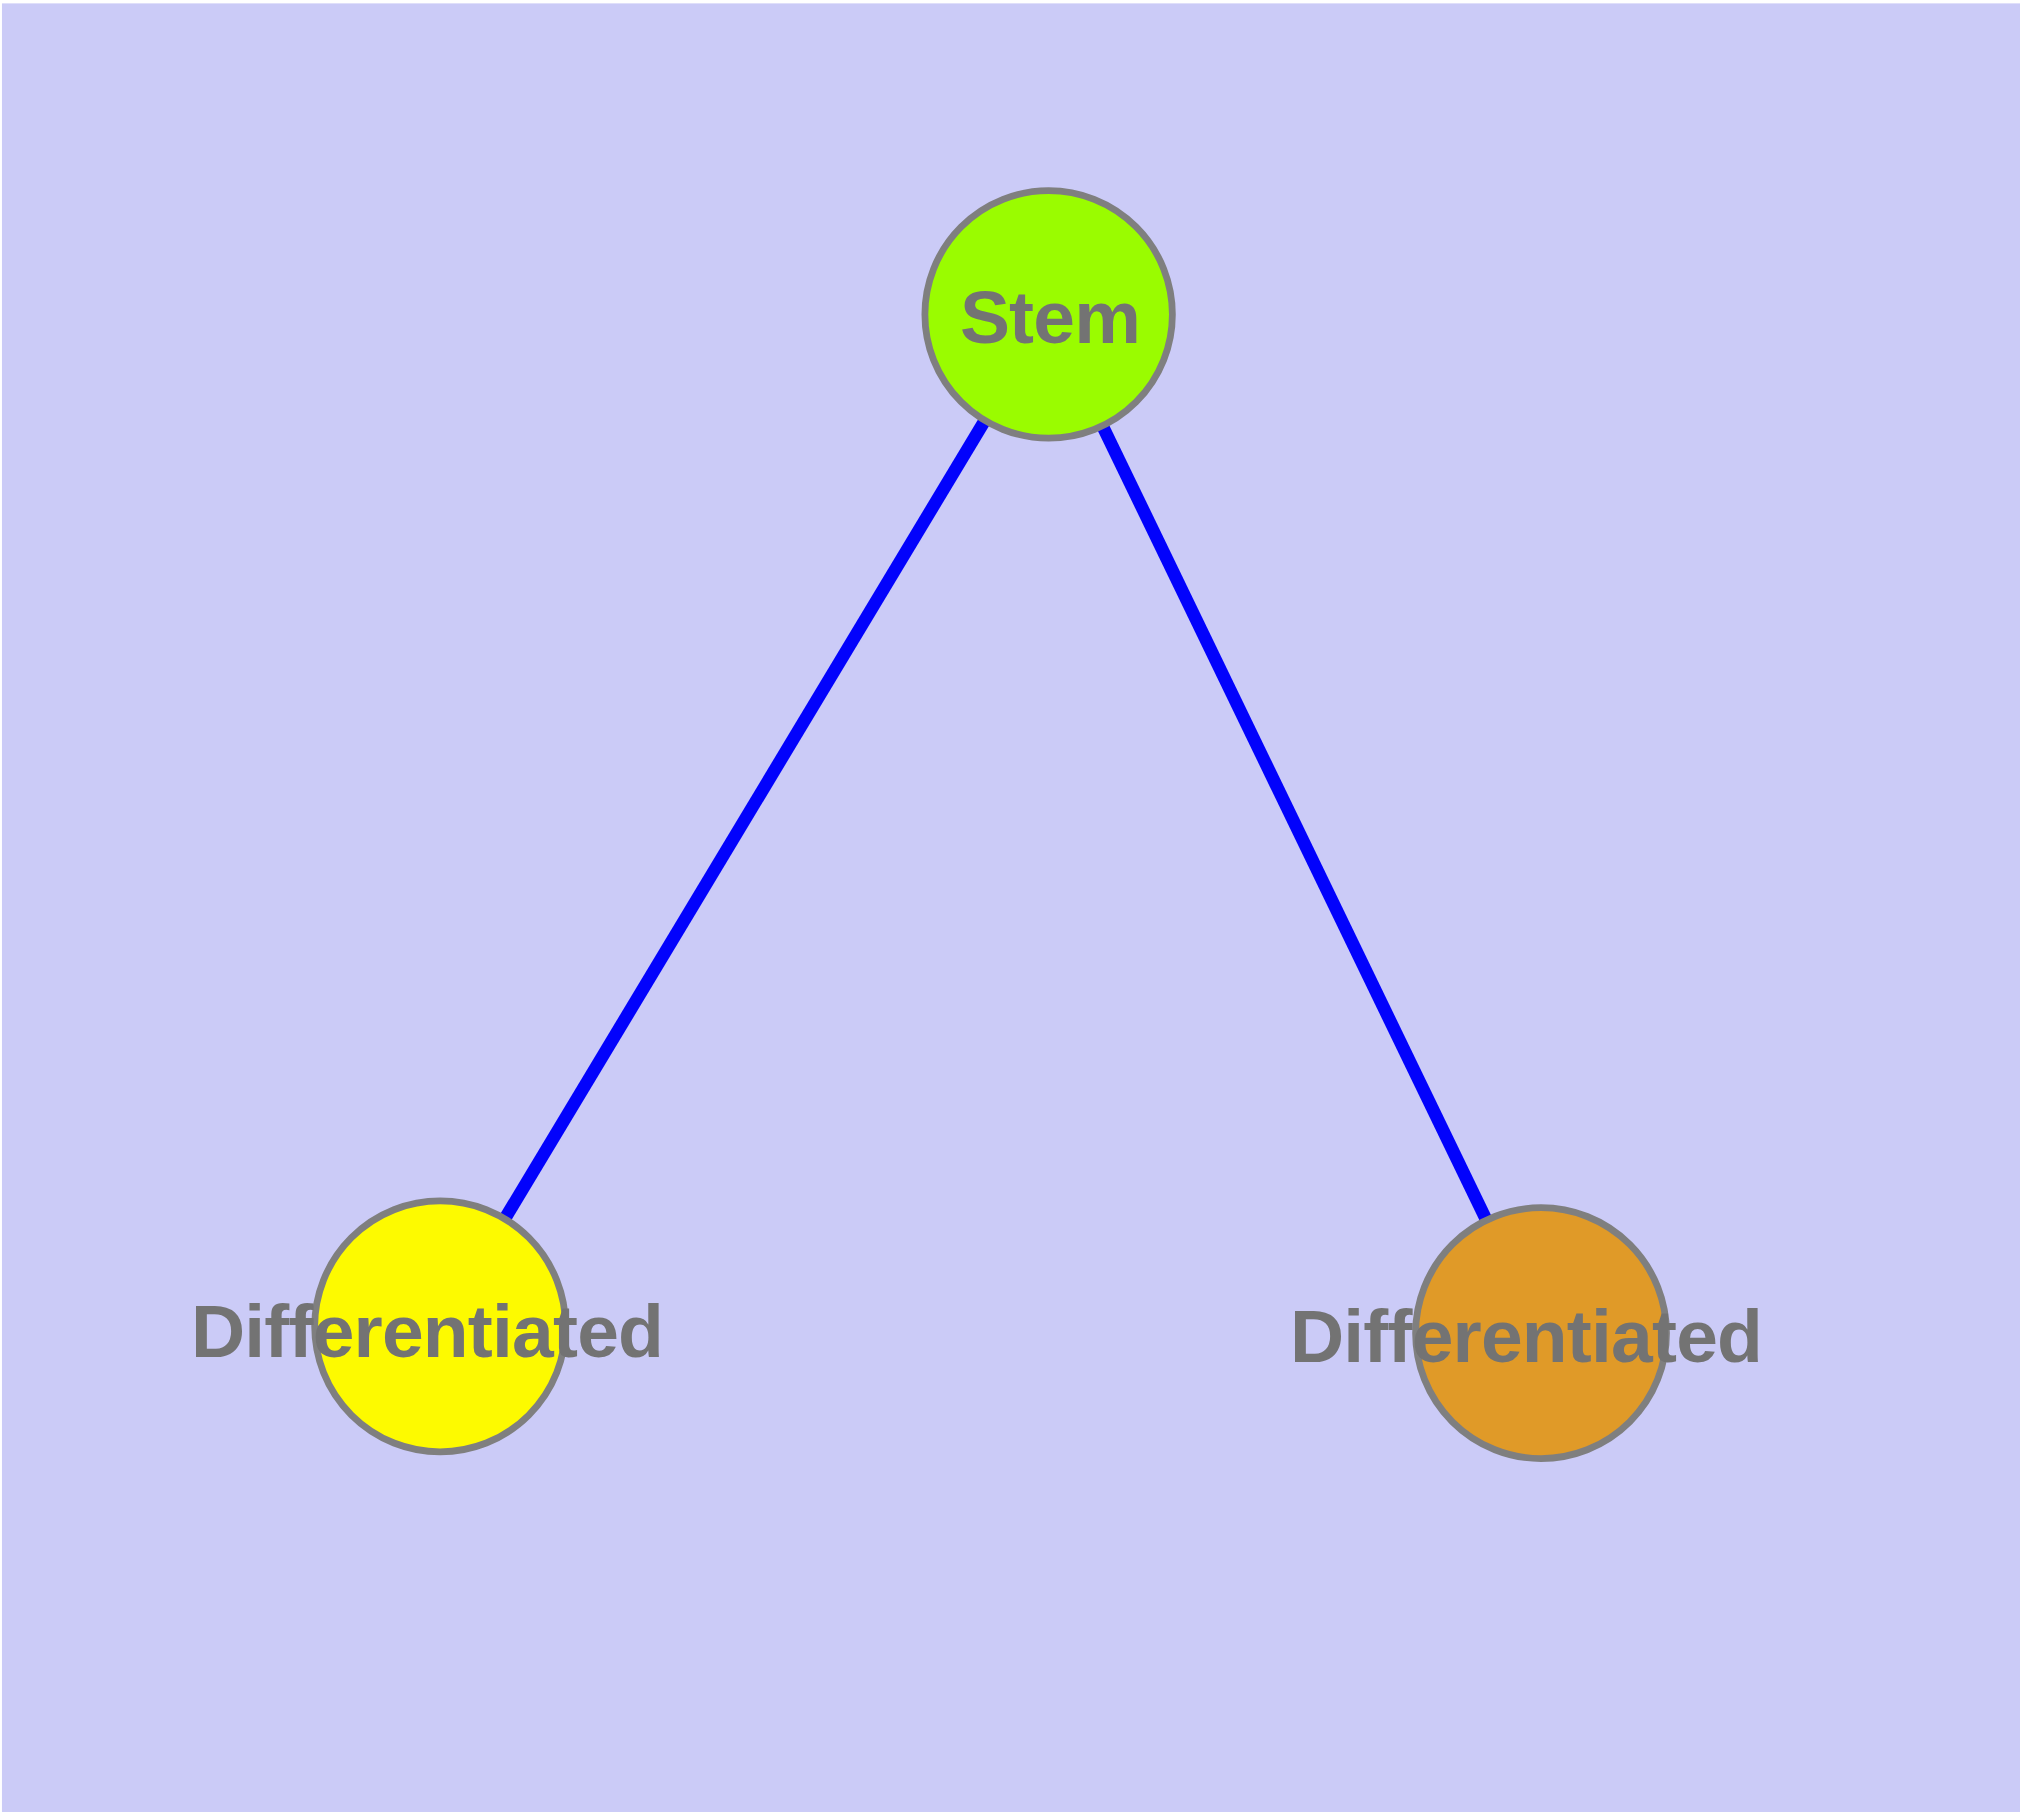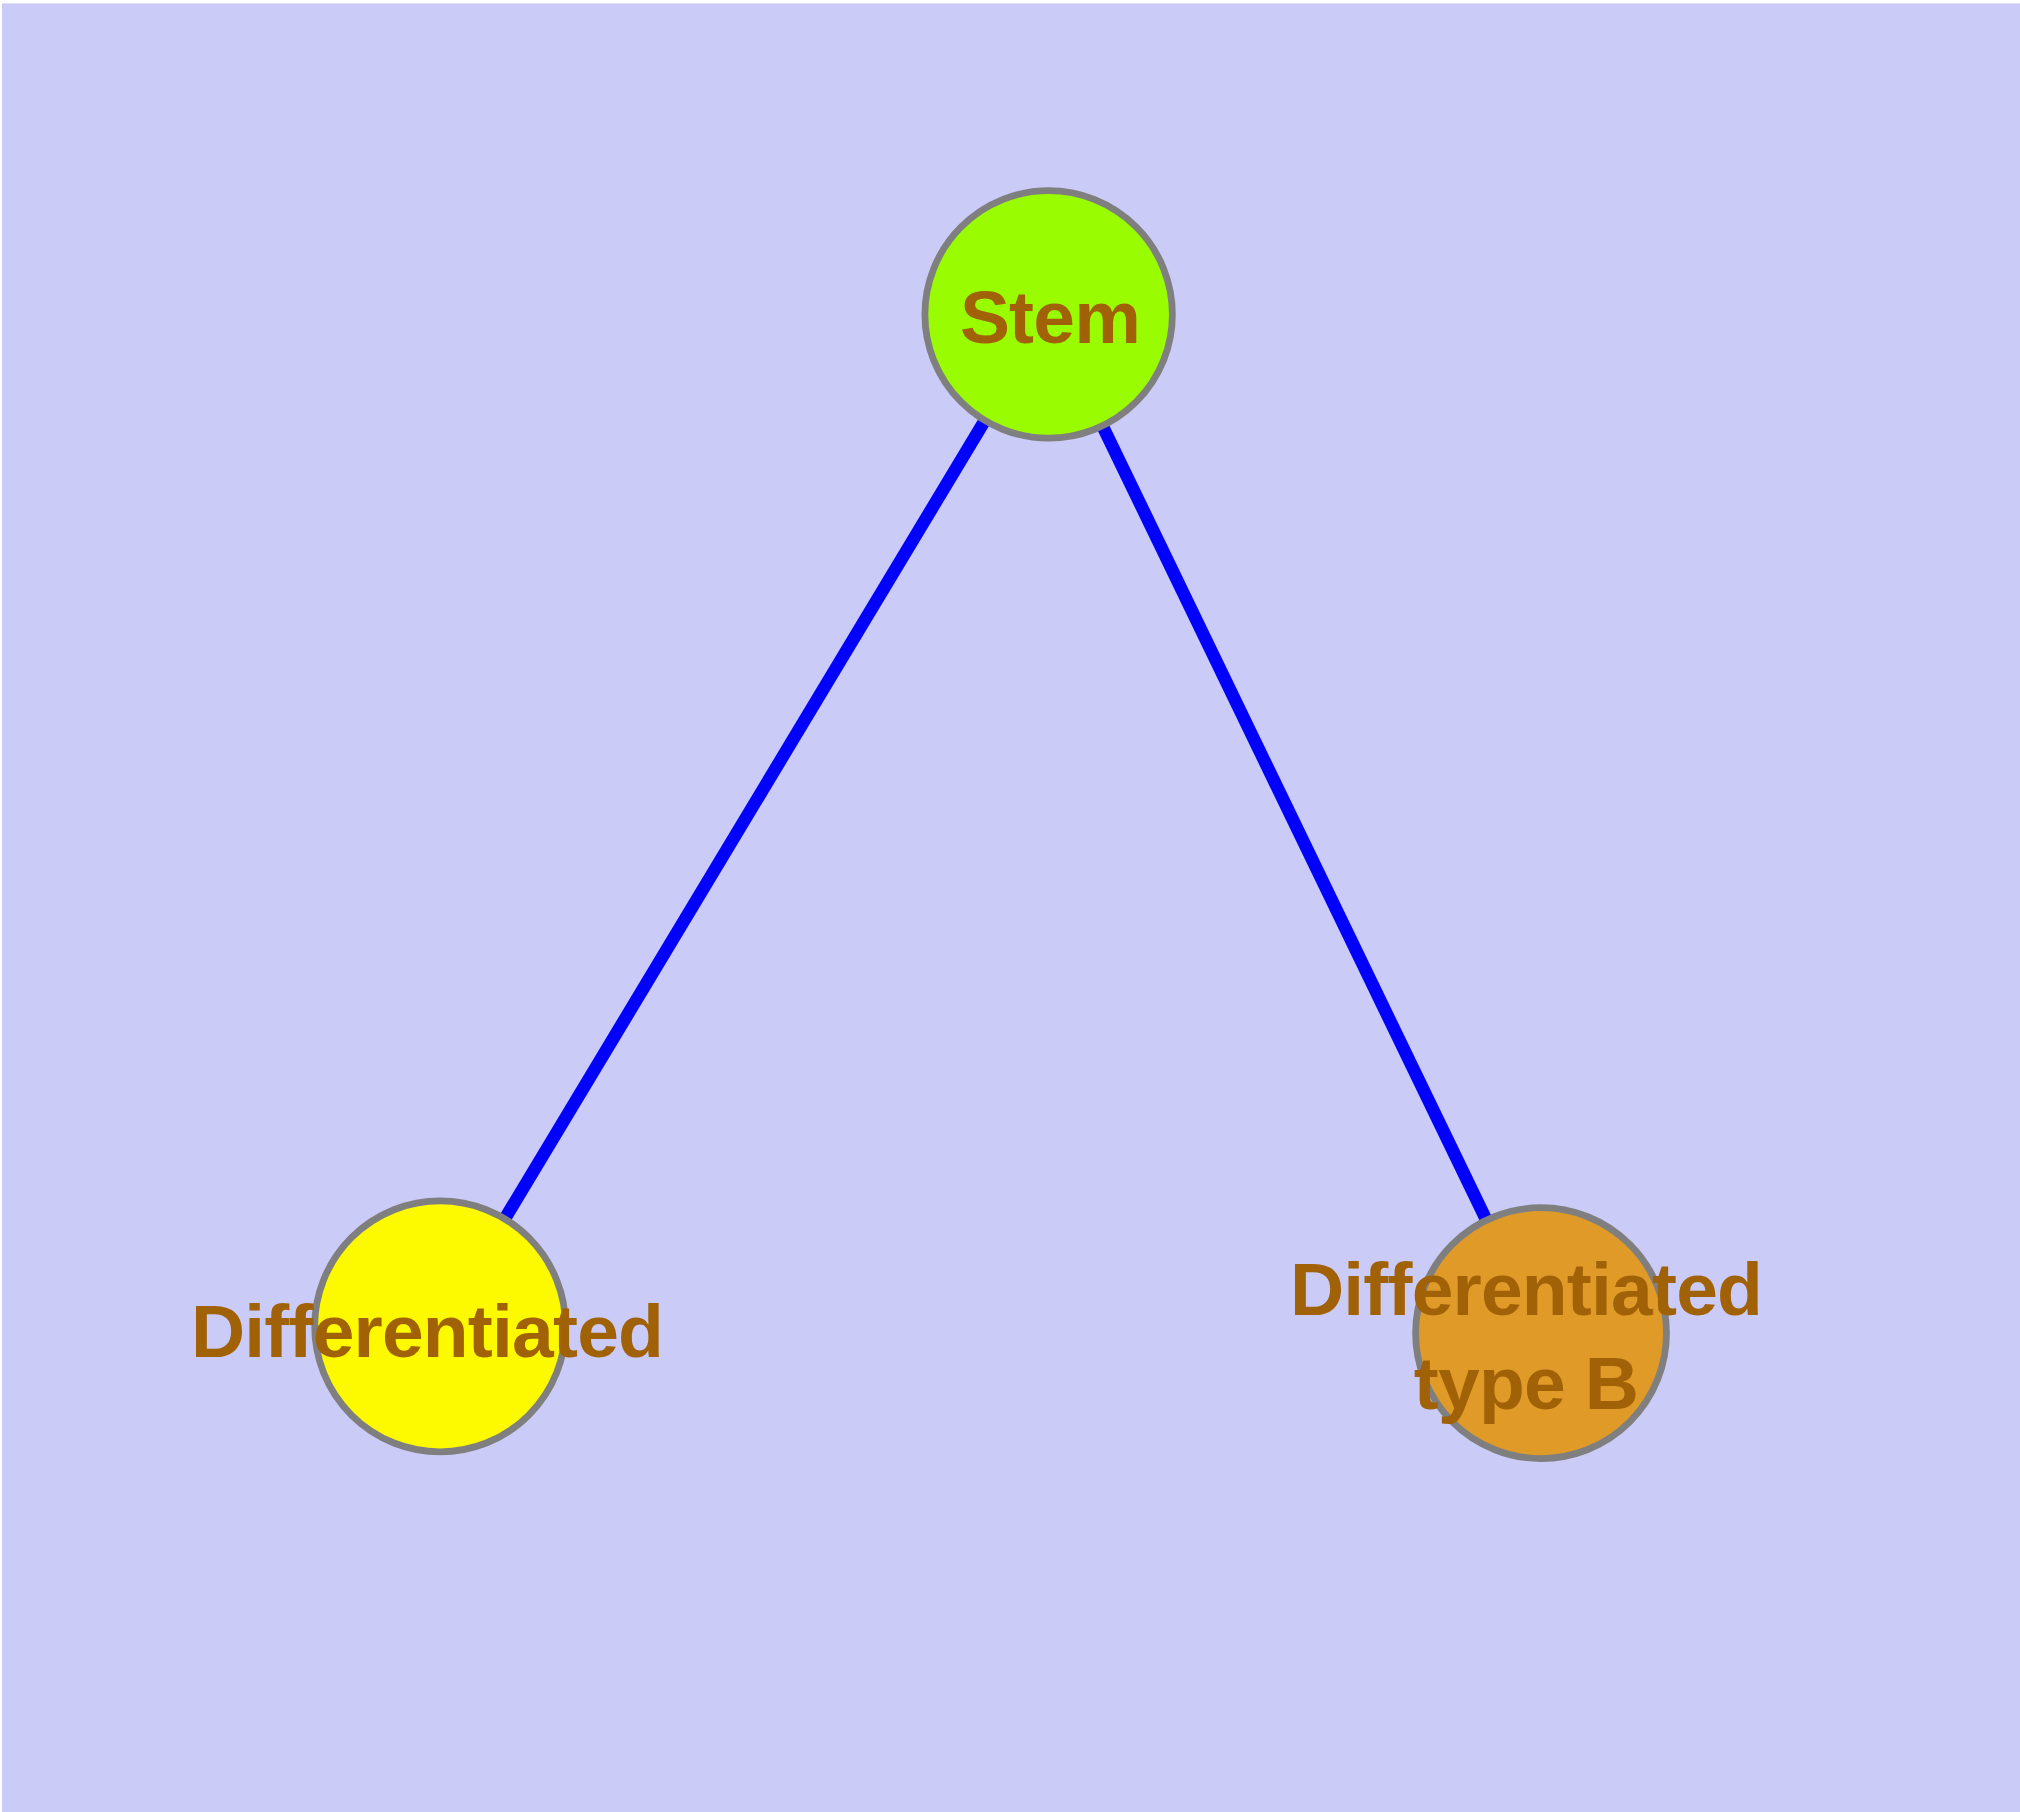--- a/index.html
+++ b/index.html
@@ -18,21 +18,21 @@
   .diagram-svg {
     position: absolute;
     left: 0;
     top: 0;
     display: block;
   }
   .node-label {
     position: absolute;
     transform: translate(-50%, -50%);
     text-align: center;
-    color: #a16207;
+    color: #737373;
     font-weight: bold;
     font-size: 75px;
     line-height: 94px;
     white-space: nowrap;
     letter-spacing: -0.8px;
   }
 </style>
 </head>
 <body>
 
@@ -53,17 +53,16 @@
   <div class="node-label" style="left:1050px; top:317px;">
     <div>Stem</div>
   </div>
 
   <div class="node-label" style="left:427px; top:1331px;">
     <div>Differentiated</div>
   </div>
 
   <div class="node-label" style="left:1526px; top:1336px;">
     <div>Differentiated</div>
-    <div>type B</div>
   </div>
 
 </div>
 
 
 </body></html>

